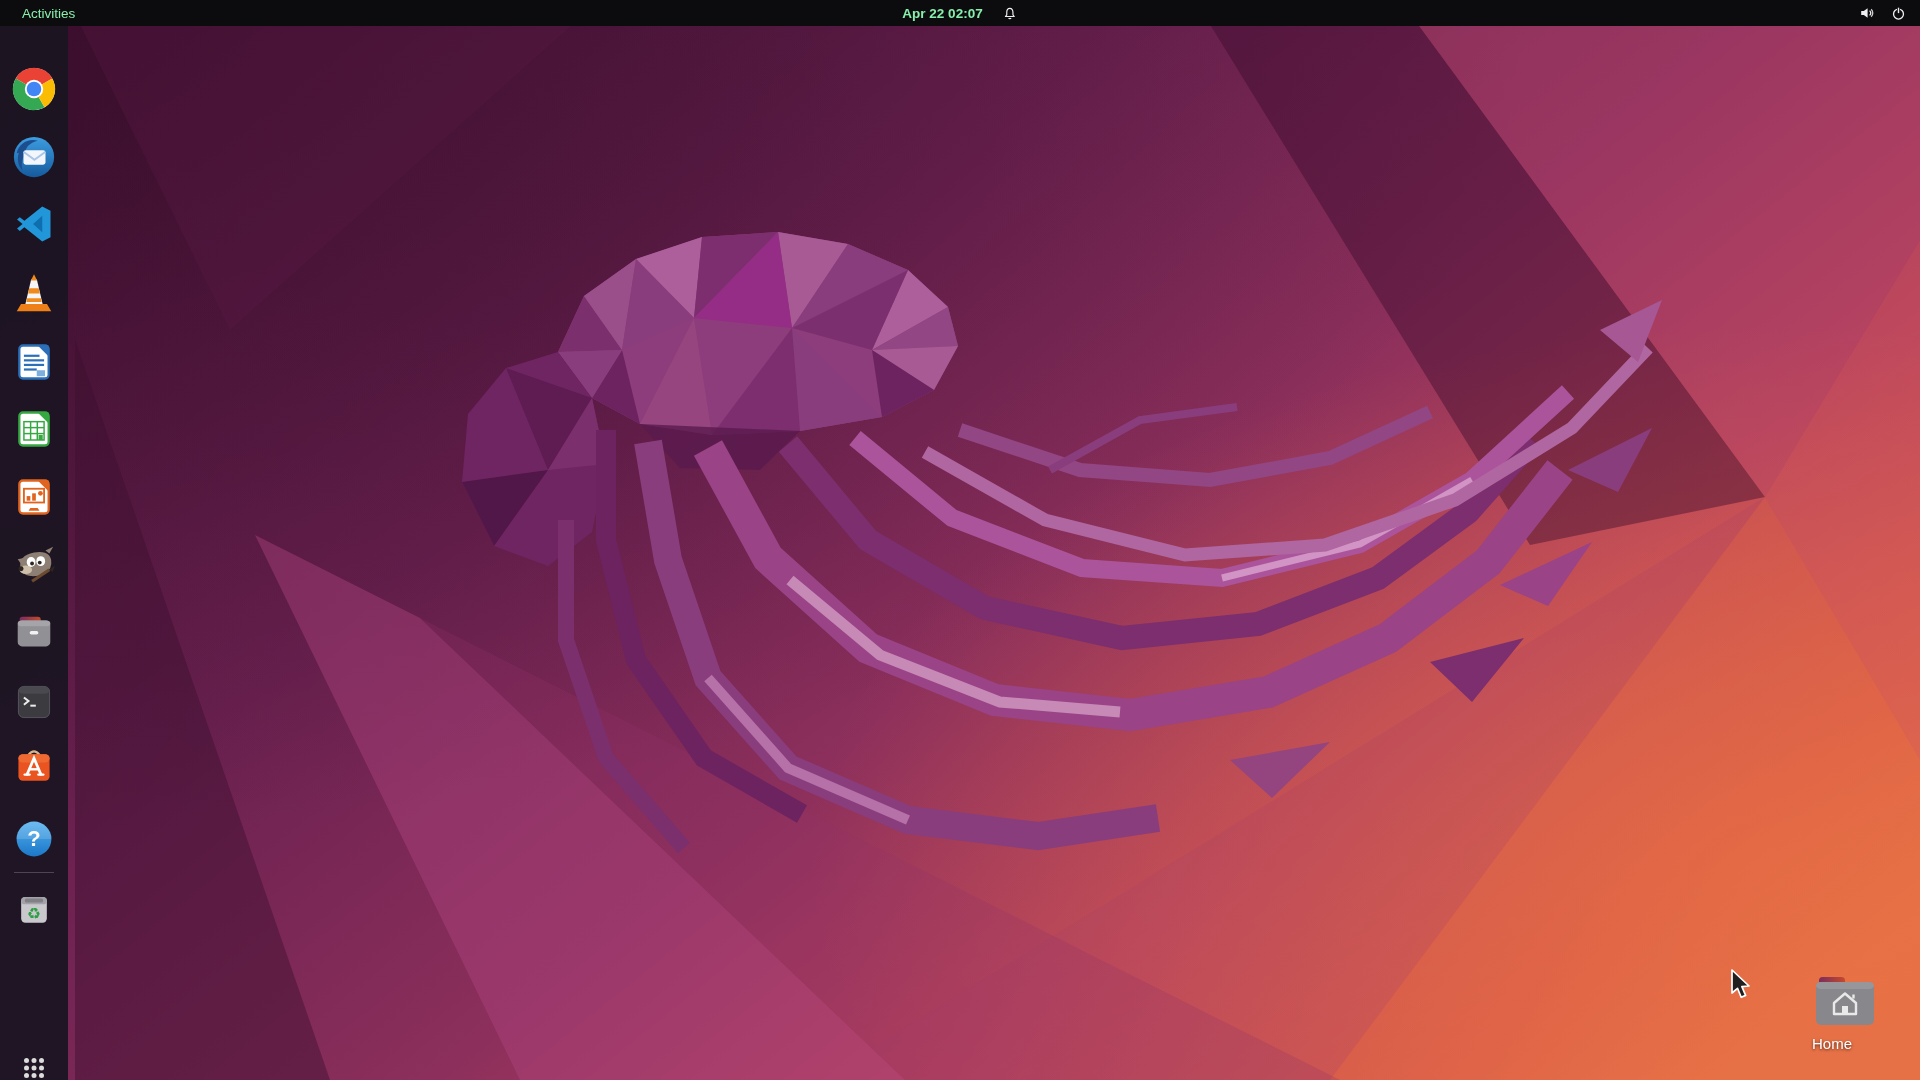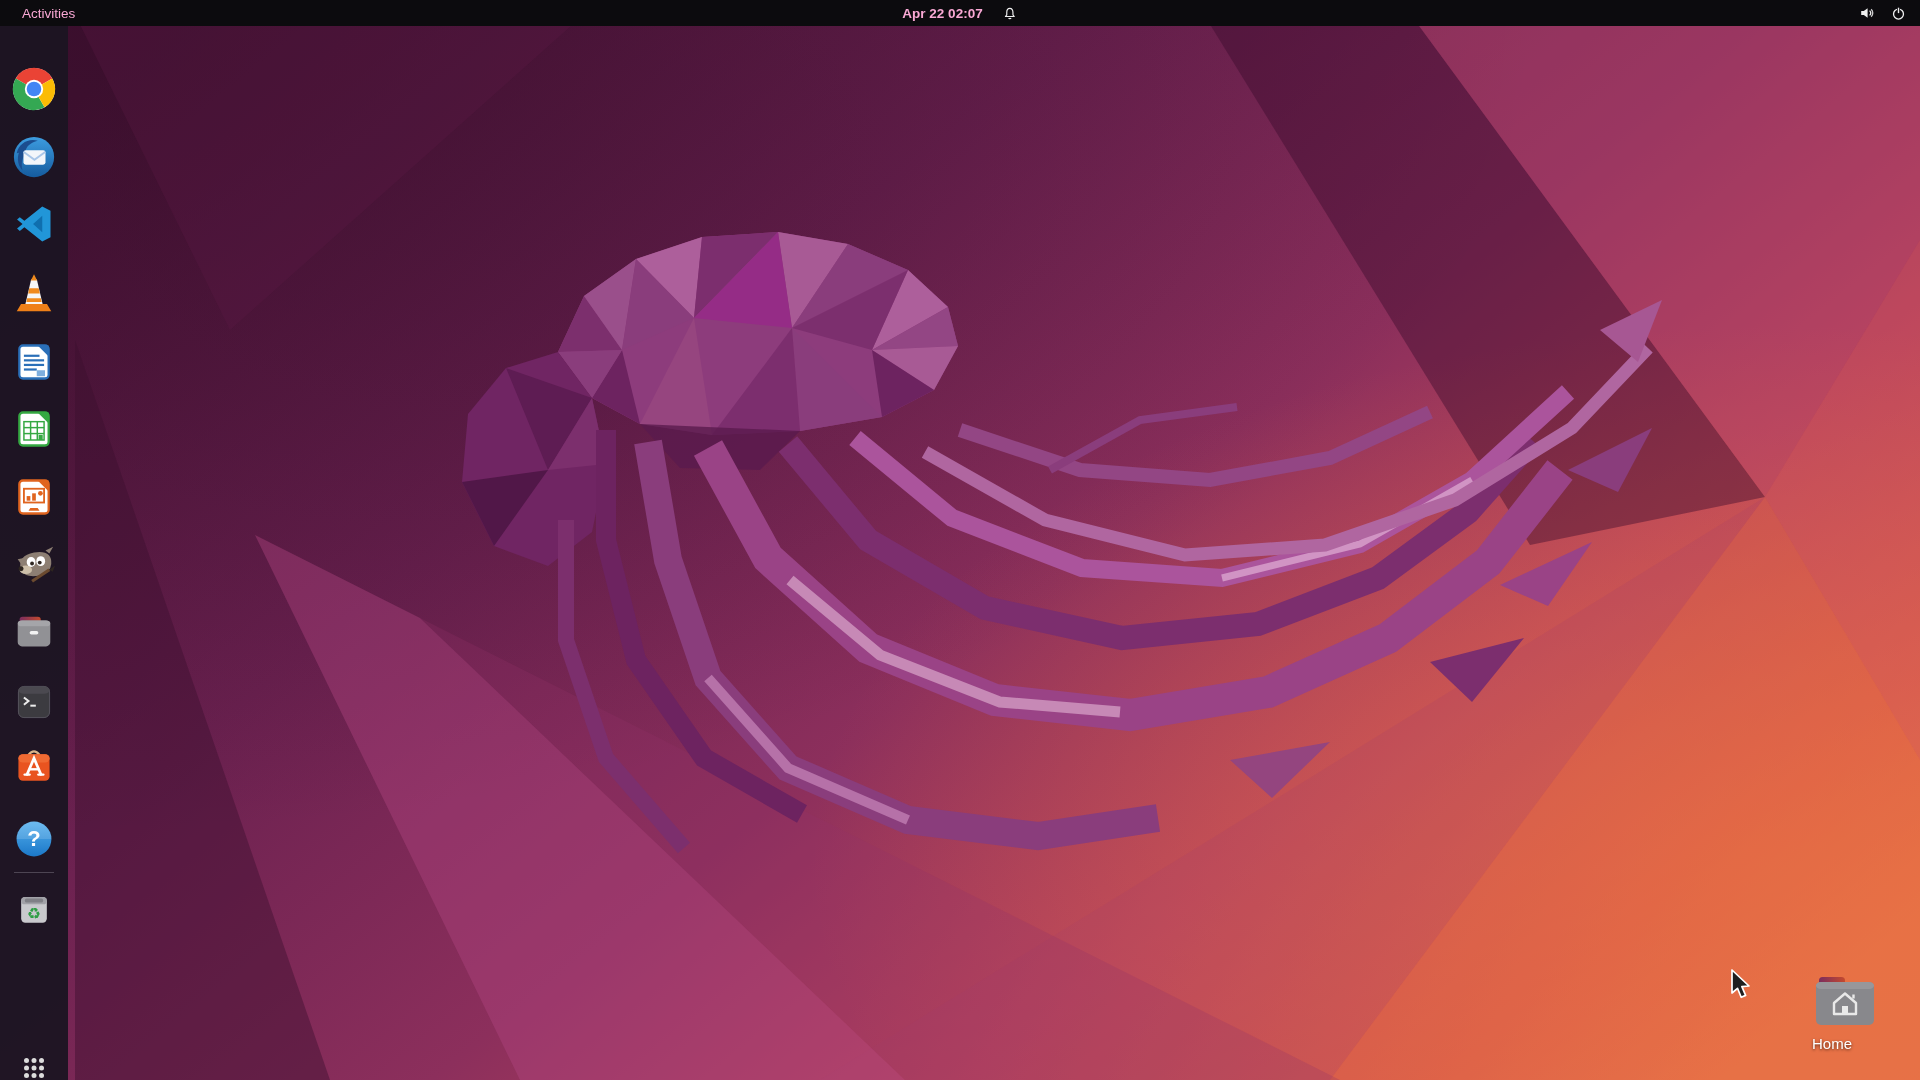--- a/index.html
+++ b/index.html
@@ -5,21 +5,21 @@
   html,body{margin:0;padding:0;background:#000;}
   #stage{position:relative;width:1920px;height:1080px;overflow:hidden;
          font-family:"Liberation Sans","DejaVu Sans",sans-serif;}
 
   
   #wallpaper{position:absolute;inset:0;}
 
   
   #topbar{position:absolute;left:0;top:0;width:1920px;height:26px;
           background:#0c0b0e;display:flex;align-items:center;
-          color:#f9a8d4;font-size:13.5px;z-index:30;}
+          color:#86efac;font-size:13.5px;z-index:30;}
   #activities{margin-left:14px;padding:2px 8px;border-radius:12px;cursor:pointer;}
   #clock{position:absolute;left:50%;top:0;height:26px;transform:translateX(-50%);
          display:flex;align-items:center;gap:20px;padding:0 10px;border-radius:13px;
          font-weight:600;cursor:pointer;}
   #status{position:absolute;right:0;top:0;height:26px;display:flex;align-items:center;
           gap:16px;padding:0 14px;cursor:pointer;}
 
   
   #dock{position:absolute;left:0;top:26px;width:68px;height:1054px;
         background:rgba(28,21,34,0.96);z-index:20;}

